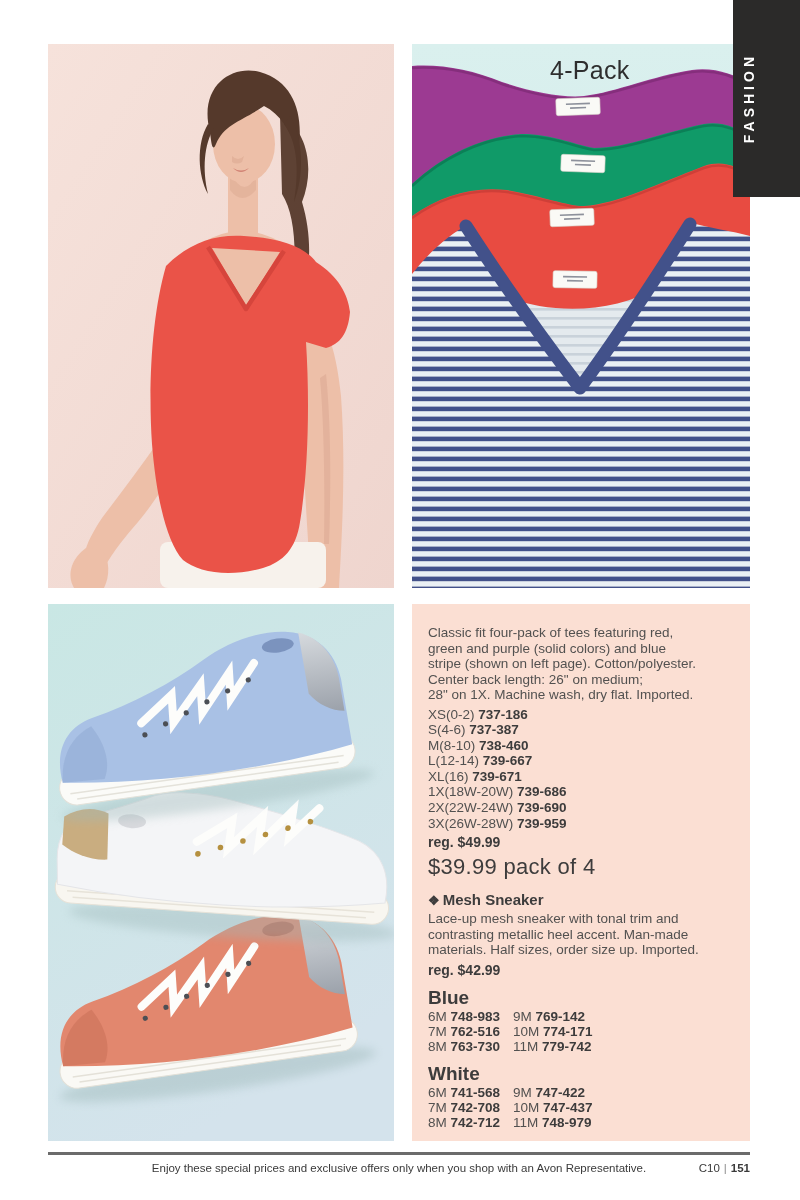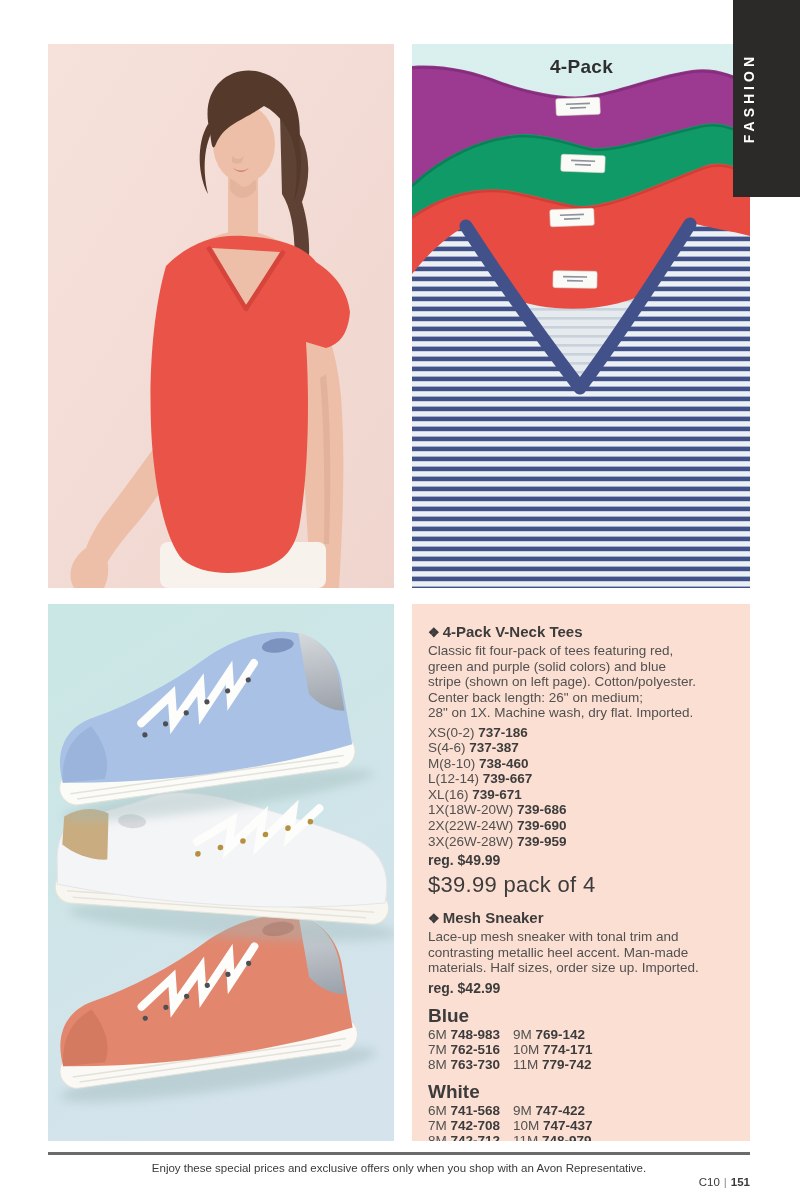--- a/index.html
+++ b/index.html
@@ -13,21 +13,21 @@
         color:var(--tab_text,#fff);font-weight:bold;font-size:14px;letter-spacing:4px;
         margin-left:8px;}
 
   
   .photo{position:absolute;overflow:hidden;}
   .photo svg{display:block;}
   .photo-model{left:48px;top:44px;width:346px;height:544px;}
   .photo-tees{left:412px;top:44px;width:338px;height:544px;}
   .photo-sneakers{left:48px;top:604px;width:346px;height:537px;}
 
-  .pack-label{position:absolute;left:138px;top:12px;font-size:19px;font-weight:bold;
+  .pack-label{position:absolute;left:138px;top:12px;font-size:25px;font-weight:normal;
         color:#2e2e2e;letter-spacing:.3px;}
 
   
   .info-panel{position:absolute;left:412px;top:604px;width:338px;height:537px;
         background:var(--panel_bg,#fbdfd3);box-sizing:border-box;
         padding:19px 12px 0 16px;color:var(--body_text,#525150);overflow:hidden;}
   .product-name{font-size:15px;font-weight:bold;color:var(--heading_text,#3d3c3c);line-height:17px;}
   .diamond{margin-right:3px;font-size:13px;}
   .desc{font-size:13.5px;line-height:15.5px;white-space:pre-line;margin:2px 0 4px;}
   .size-cols{display:flex;font-size:13.5px;line-height:15.6px;flex-direction:column;}
@@ -39,21 +39,21 @@
   .colorway-name{font-weight:bold;font-size:19px;color:var(--heading_text,#3d3c3c);margin:9px 0 1px;}
   .cw-cols{display:flex;font-size:13.5px;line-height:14.9px;}
   .cw-cols .col1{width:85px;}
 
   
   .footer-rule{position:absolute;left:48px;top:1152px;width:702px;height:3px;
         background:var(--rule,#6b6b6b);}
   .footer{position:absolute;left:48px;top:1162px;width:702px;font-size:11.5px;
         color:var(--footer_text,#3a3a3a);}
   .footer-note{text-align:center;}
-  .page-ref{position:absolute;right:0;top:14px;padding-left:46px;}
+  .page-ref{position:absolute;right:0;top:0;padding-left:46px;}
   .page-ref .pipe{color:#8a8a8a;padding:0 4px;}
   .page-ref .pnum{font-weight:bold;}
 
   
   .f-purple{fill:var(--tee_purple,#9c3a92);} .f-green{fill:var(--tee_green,#109a68);}
   .f-red{fill:var(--tee_red,#e84b41);} .f-navy{stroke:var(--stripe_navy,#42518a);}
   .f-modeltee{fill:var(--model_tee,#ea5348);} .f-skin{fill:var(--skin,#edbfa8);}
   .f-hair{fill:var(--hair,#55392b);}
   .f-blue{fill:var(--sneaker_blue,#a9c1e5);} .f-white{fill:var(--sneaker_white,#f4f5f7);}
   .f-coral{fill:var(--sneaker_coral,#e2876e);}
@@ -226,21 +226,20 @@
         <circle cx="140" cy="106" r="2.6" fill="#4c4f55"></circle>
           <circle cx="162" cy="98" r="2.6" fill="#4c4f55"></circle>
         <circle cx="184" cy="90" r="2.6" fill="#4c4f55"></circle>
           <circle cx="206" cy="82" r="2.6" fill="#4c4f55"></circle>
       </g>
     </svg>
   </div>
 
   <div class="info-panel">
 
-    <div class="product-name"><span class="diamond">❖</span><span>4-Pack V-Neck Tees</span></div>
     <div class="desc">Classic fit four-pack of tees featuring red,
 green and purple (solid colors) and blue
 stripe (shown on left page). Cotton/polyester.
 Center back length: 26" on medium;
 28" on 1X. Machine wash, dry flat. Imported.</div>
 
     <div class="size-cols">
       <div class="col col1">
         <div><span>XS(0-2)</span> <span class="sku">737-186</span></div>
         <div><span>S(4-6)</span> <span class="sku">737-387</span></div>

